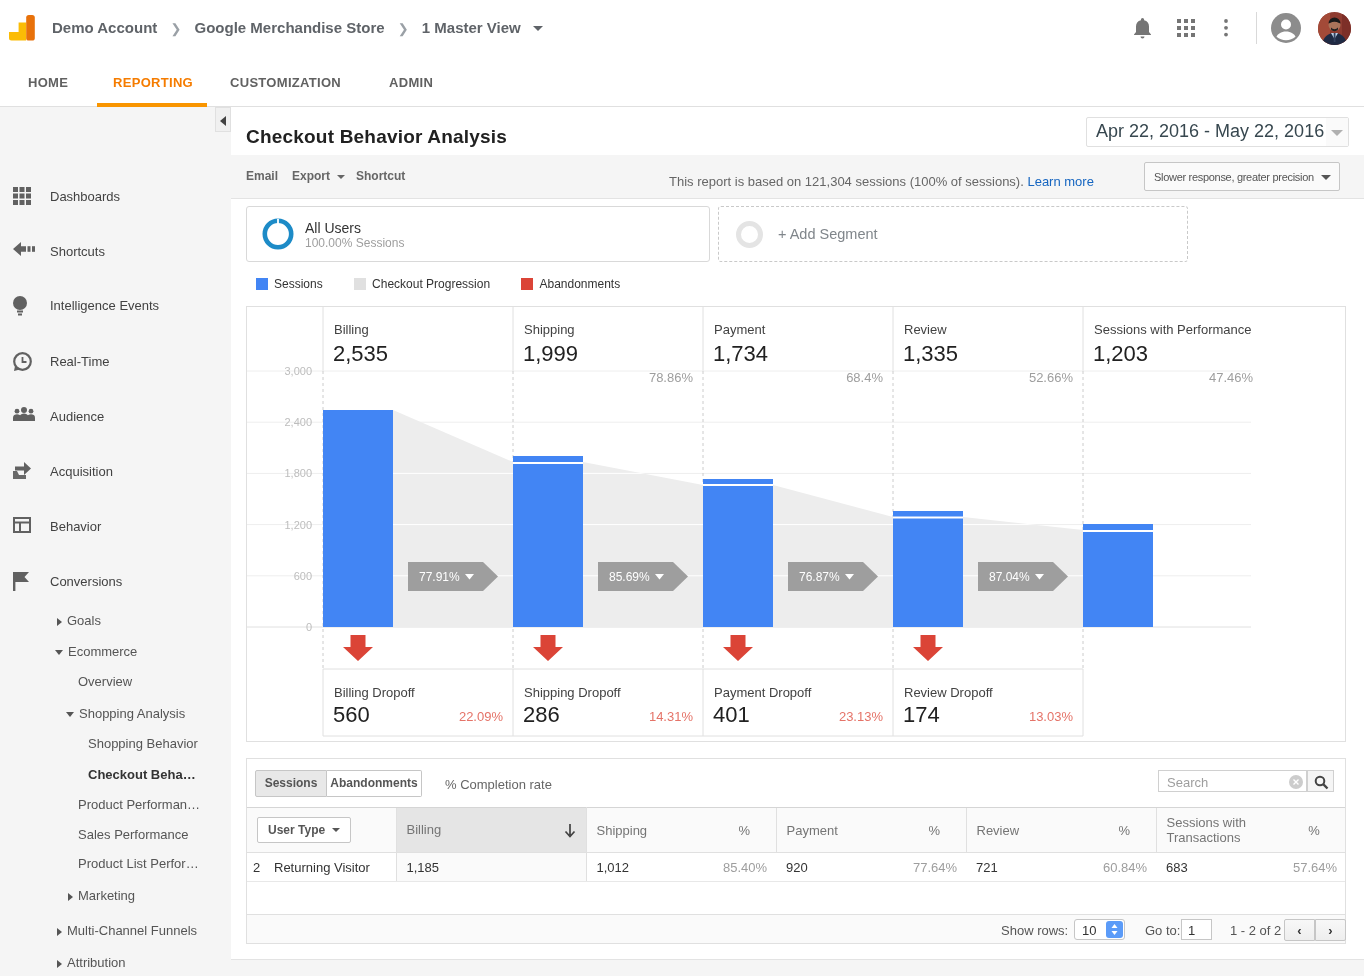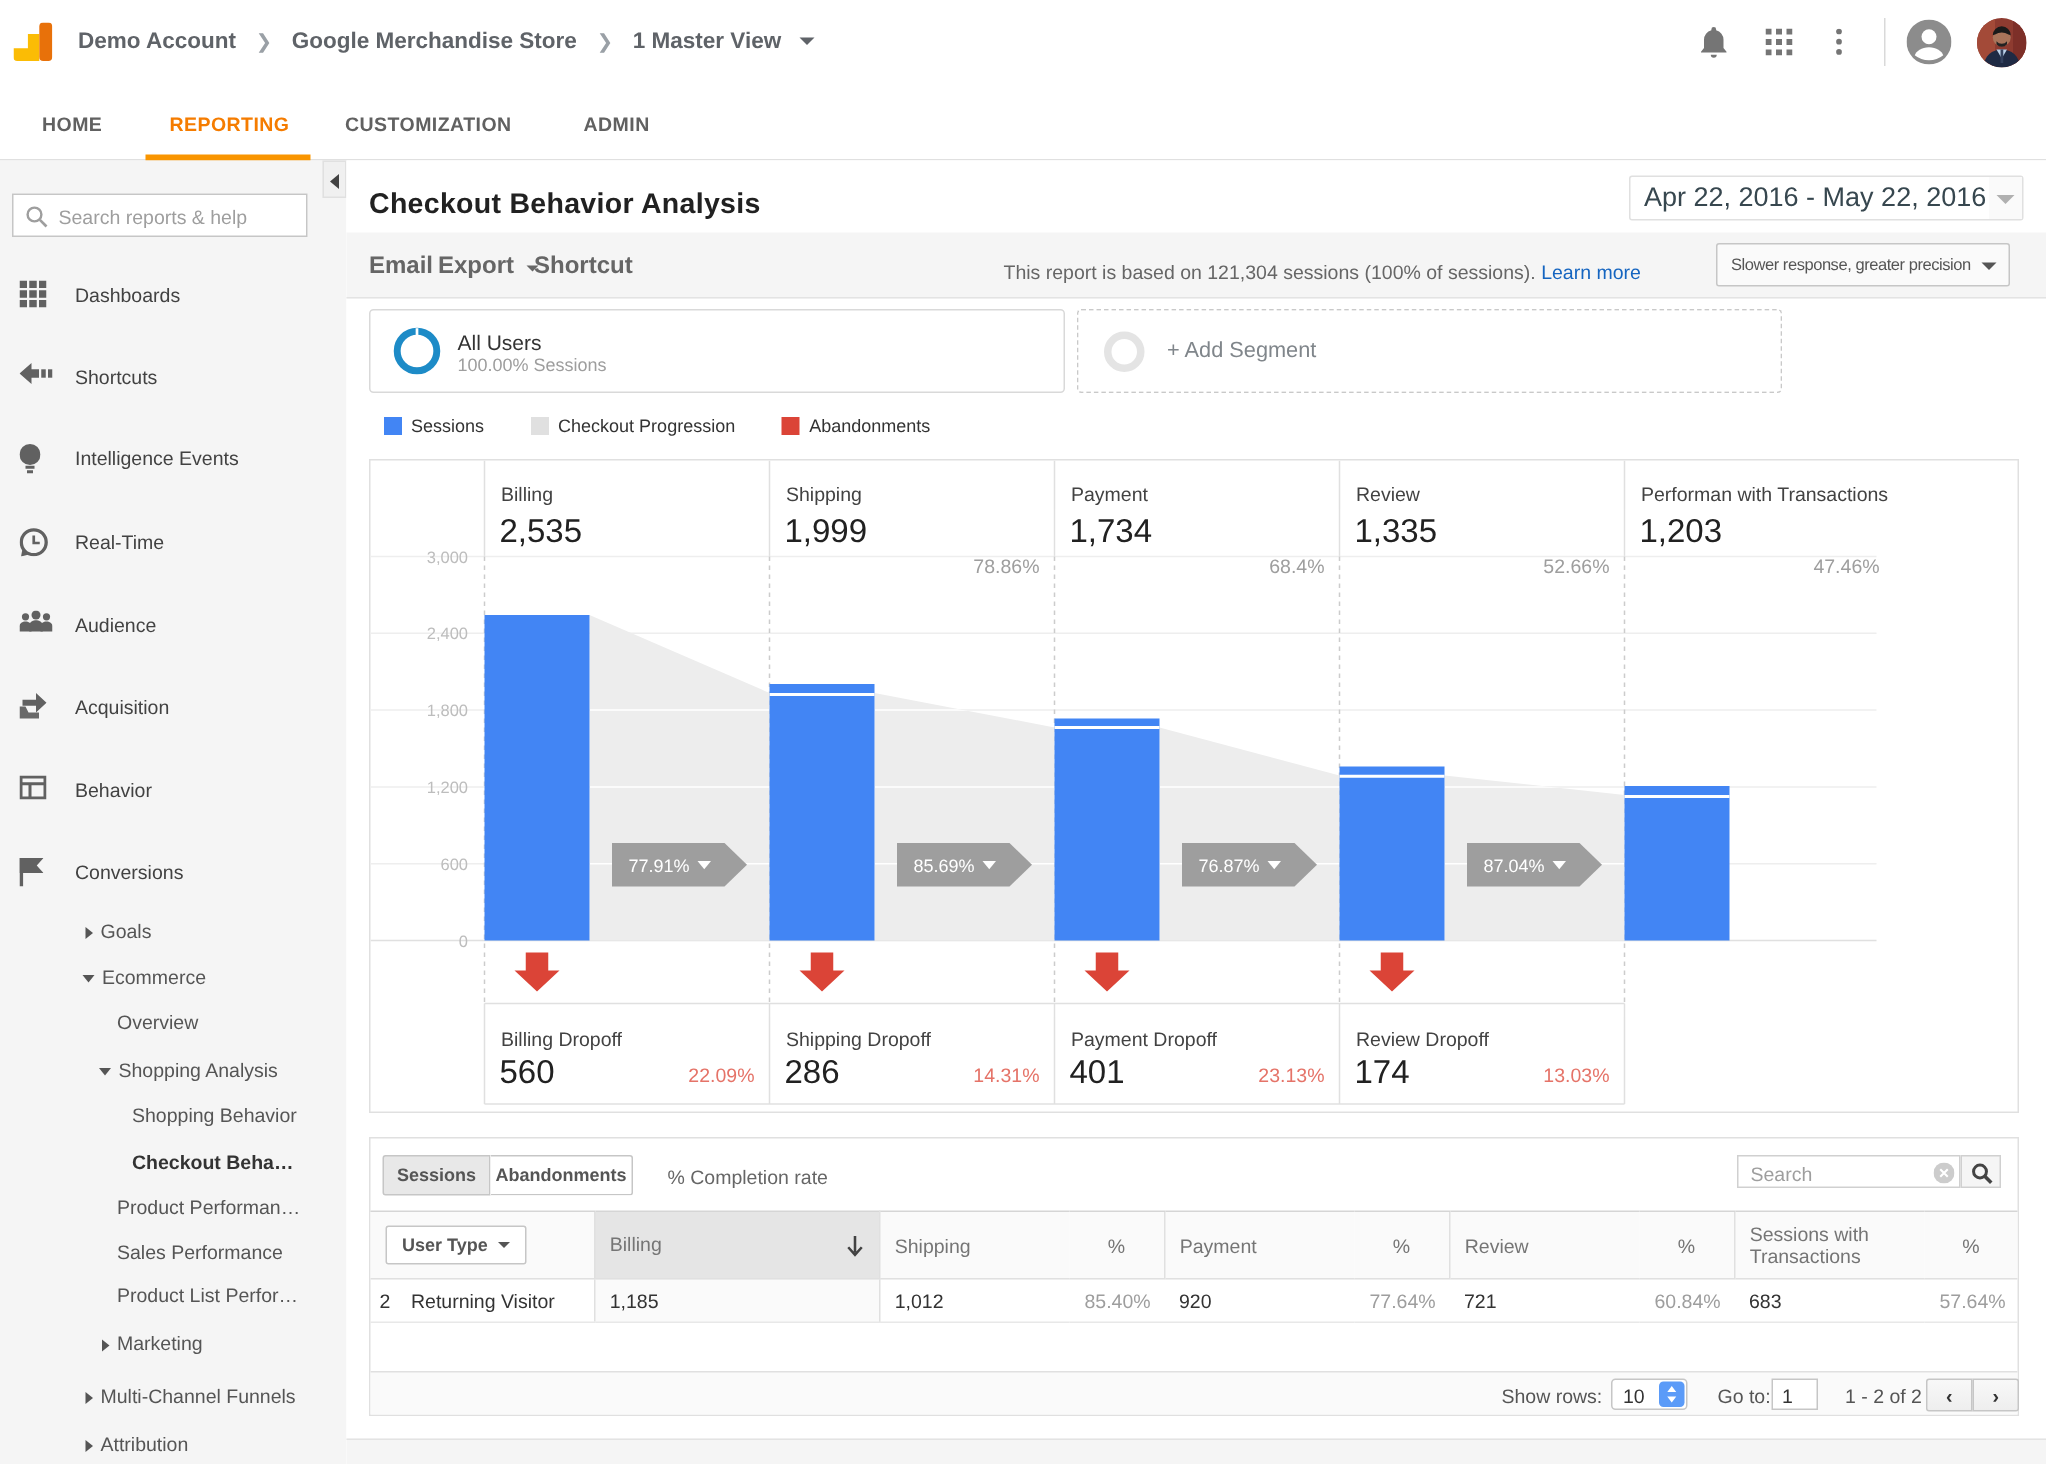--- a/index.html
+++ b/index.html
@@ -44,21 +44,21 @@
 #title { position:absolute; left:15px; top:19px; font-size:19px; font-weight:700; color:#212121; letter-spacing:0.2px; }
 #datebox { position:absolute; left:855px; top:10px; width:263px; height:30px; border:1px solid #e0e0e0;
   border-radius:2px; background:#fff; }
 #datebox .dtx { position:absolute; left:9px; top:3px; font-size:18px; white-space:nowrap; color:#37474f; }
 #datebox .dd { position:absolute; right:0; top:0; width:22px; height:28px; background:#fafafa; }
 #datebox .dd:after { content:""; position:absolute; left:5px; top:12px; width:0; height:0;
   border-left:6px solid transparent; border-right:6px solid transparent; border-top:6px solid #b0b0b0; }
 
 #toolbar { position:absolute; left:0; top:48px; width:1133px; height:44px; background:#f5f5f5;
   border-bottom:1px solid #e3e3e3; }
-#toolbar .btn { position:absolute; top:14px; font-size:16px; font-weight:700; color:#666; }
+#toolbar .btn { position:absolute; top:14px; font-size:12px; font-weight:700; color:#666; }
 #toolbar .caret { display:inline-block; width:0; height:0; border-left:4px solid transparent;
   border-right:4px solid transparent; border-top:4px solid #666; margin-left:4px; vertical-align:1px;}
 #reporttext { position:absolute; left:438px; top:19px; font-size:13px; color:#666; }
 #reporttext a { color:#1565c0; text-decoration:none; }
 #precision { position:absolute; left:913px; top:7px; width:196px; height:29px; background:#fafafa;
   border:1px solid #c6c6c6; border-radius:2px; }
 #precision span { position:absolute; left:9px; top:8px; font-size:11px; color:#555; white-space:nowrap; letter-spacing:-0.3px; }
 #precision:after { content:""; position:absolute; right:8px; top:12px; width:0; height:0;
   border-left:5px solid transparent; border-right:5px solid transparent; border-top:5px solid #555; }
 
@@ -175,27 +175,20 @@
 <div id="tabs">
   <div class="tab" style="left:28px">HOME</div>
   <div class="tab active" style="left:113px">REPORTING</div>
   <div class="tab" style="left:230px">CUSTOMIZATION</div>
   <div class="tab" style="left:389px">ADMIN</div>
   <div class="underline"></div>
 </div>
 
 <div id="sidebar">
   <div id="collapse"></div>
-  <div id="searchbox">
-    <svg class="abs" style="left:8px;top:7px" width="15" height="15" viewBox="0 0 15 15">
-      <circle cx="6" cy="6" r="4.6" fill="none" stroke="#9e9e9e" stroke-width="1.6"></circle>
-      <line x1="9.6" y1="9.6" x2="14" y2="14" stroke="#9e9e9e" stroke-width="1.8"></line>
-    </svg>
-    <span>Search reports &amp; help</span>
-  </div>
   <div id="navitems">
       <div class="navitem" style="top:78px">
         <span class="ic"><svg width="18" height="18" viewBox="0 0 18 18" fill="#616161">
             <rect x="0" y="0" width="5" height="5"></rect>
             <rect x="6.5" y="0" width="5" height="5"></rect>
             <rect x="13" y="0" width="5" height="5"></rect>
             <rect x="0" y="6.5" width="5" height="5"></rect>
             <rect x="6.5" y="6.5" width="5" height="5"></rect>
             <rect x="13" y="6.5" width="5" height="5"></rect>
             <rect x="0" y="13" width="5" height="5"></rect>
@@ -401,21 +394,21 @@
           <div class="h1">Payment</div>
           <div class="h2">1,734</div>
           <div class="h3" style="left:100px;width:80px;text-align:right">68.4%</div>
         </div>
         <div class="colhead" style="left:646px">
           <div class="h1">Review</div>
           <div class="h2">1,335</div>
           <div class="h3" style="left:100px;width:80px;text-align:right">52.66%</div>
         </div>
         <div class="colhead" style="left:836px">
-          <div class="h1">Performan with Transactions</div>
+          <div class="h1">Sessions with Performance</div>
           <div class="h2">1,203</div>
           <div class="h3" style="left:108px;width:80px;text-align:center">47.46%</div>
         </div>
       </div>
     <div id="dropcells">
         <div class="dropcell" style="left:76px;width:190px">
           <div class="d1">Billing Dropoff</div>
           <div class="d2">560</div>
           <div class="d3">22.09%</div>
         </div>

